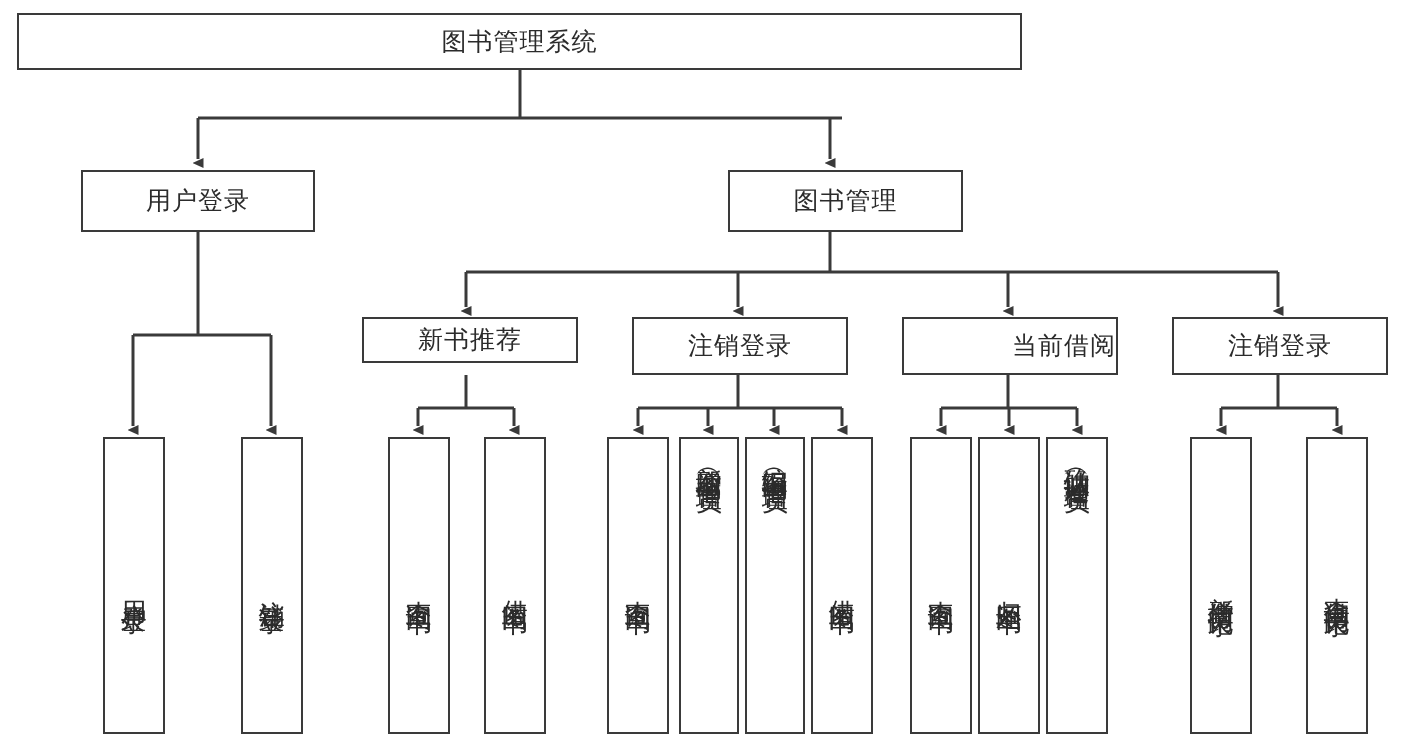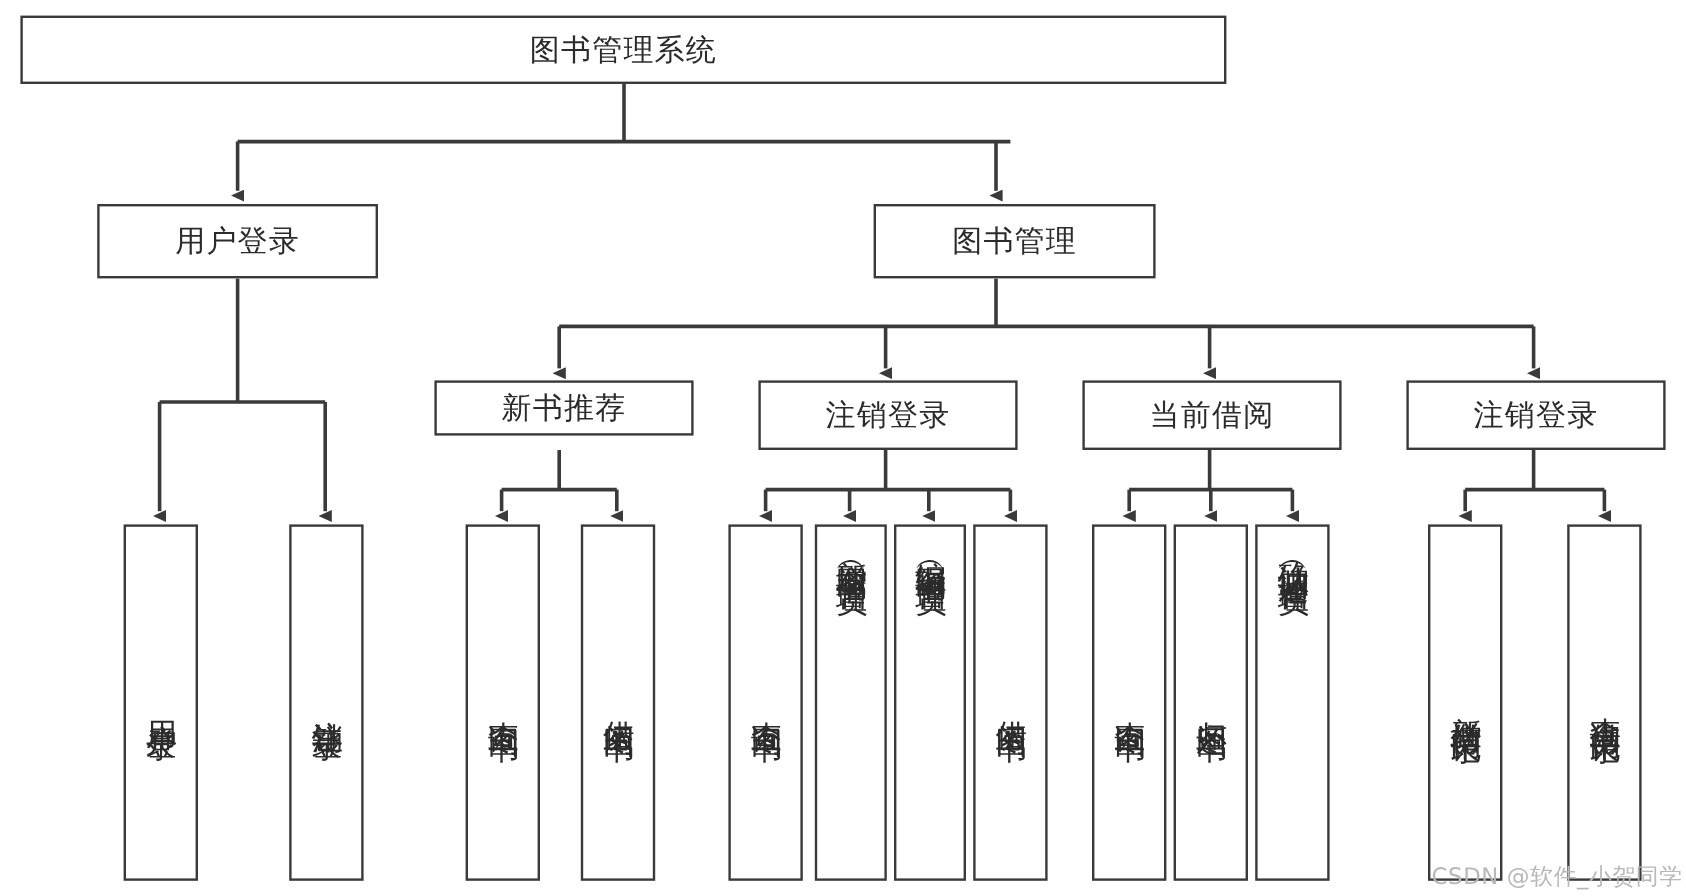--- a/index.html
+++ b/index.html
@@ -145,21 +145,21 @@
   </div>
 
   <div class="node horiz" style="left:362px; top:317px; width:216px; height:46px;">
     <span class="label">新书推荐</span>
   </div>
 
   <div class="node horiz" style="left:632px; top:317px; width:216px; height:58px;">
     <span class="label">注销登录</span>
   </div>
 
-  <div class="node horiz" style="left:902px; top:317px; width:216px; height:58px;">
+  <div class="node horiz" style="left:902px; top:317px; width:216px; height:58px;justify-content:flex-end;">
     <span class="label">当前借阅</span>
   </div>
 
   <div class="node horiz" style="left:1172px; top:317px; width:216px; height:58px;">
     <span class="label">注销登录</span>
   </div>
 
   <div class="node vert mid" style="left:103px; top:437px; width:62px; height:297px;">
     <span class="label">用户登录</span>
   </div>
@@ -205,15 +205,14 @@
   </div>
 
   <div class="node vert mid" style="left:1190px; top:437px; width:62px; height:297px;">
     <span class="label">新增借阅记录</span>
   </div>
 
   <div class="node vert mid" style="left:1306px; top:437px; width:62px; height:297px;">
     <span class="label">查询借阅记录</span>
   </div>
 
-  <div class="watermark" style="left:1193px; top:718px;">CSDN @软件_小贺同学</div>
 
 </div>
 
 </body></html>

